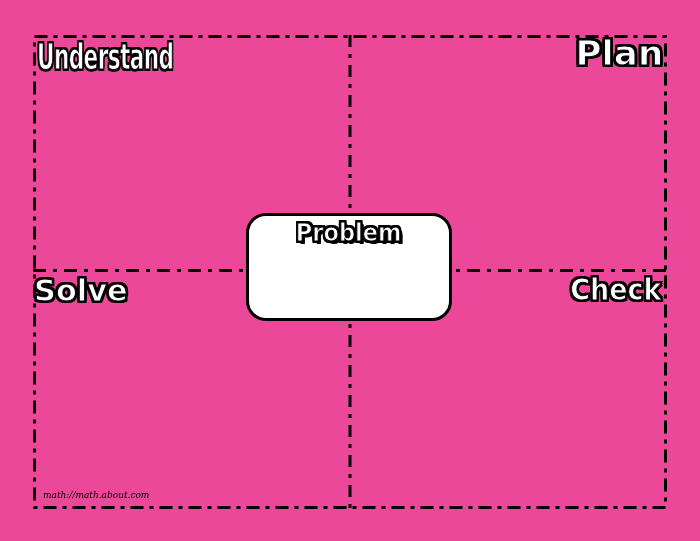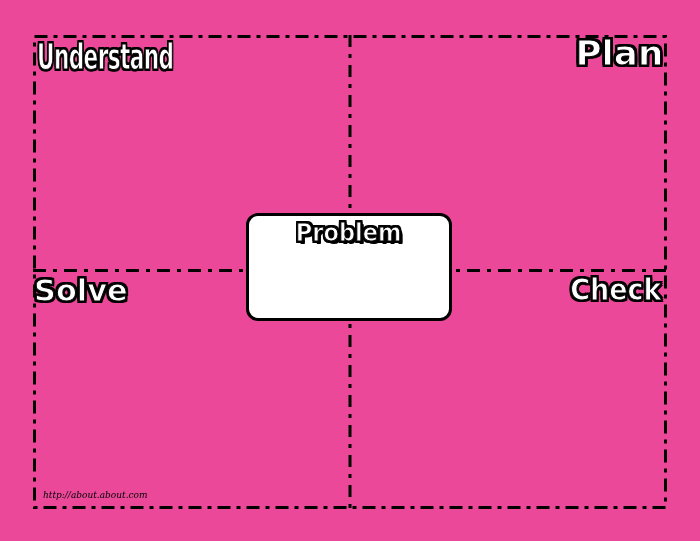--- a/index.html
+++ b/index.html
@@ -69,21 +69,21 @@
     transform: scaleX(0.90);
     transform-origin: right top;
   }
   .problem-box {
     position: absolute;
     z-index: 2;
     left: 246px; top: 213px;
     width: 200px; height: 102px;
     background: #ffffff;
     border: 3px solid #000000;
-    border-radius: 12px;
+    border-radius: 20px;
     text-align: center;
   }
   .label-problem {
     position: relative;
     display: inline-block;
     margin-top: 2px;
     font-size: 25px;
     font-weight: bold;
     color: #ffffff;
     white-space: nowrap;
@@ -127,15 +127,15 @@
   <div class="bubble label-plan">Plan</div>
 
   <div class="bubble label-solve">Solve</div>
 
   <div class="bubble label-check">Check</div>
 
   <div class="problem-box">
     <span class="label-problem">Problem</span>
   </div>
 
-  <div class="source-url">http://about.about.com</div>
+  <div class="source-url">math://math.about.com</div>
 
 </div>
 
 </body></html>

